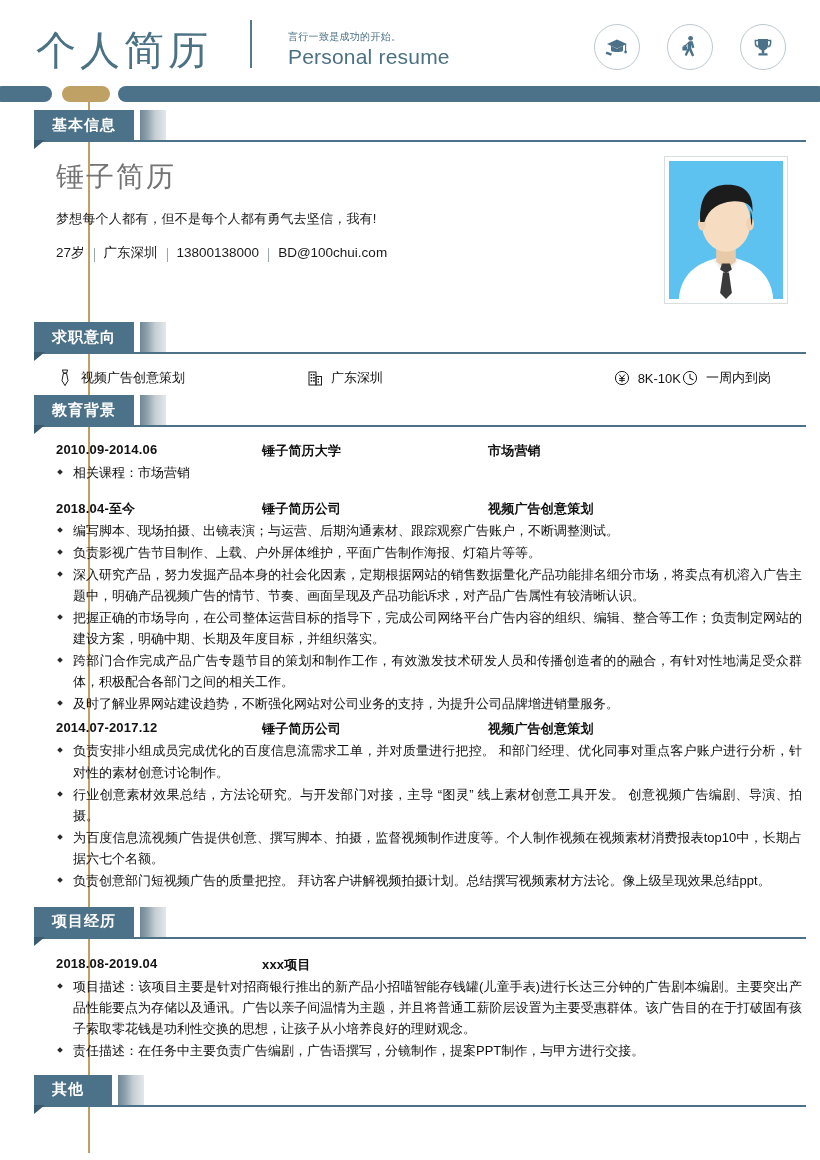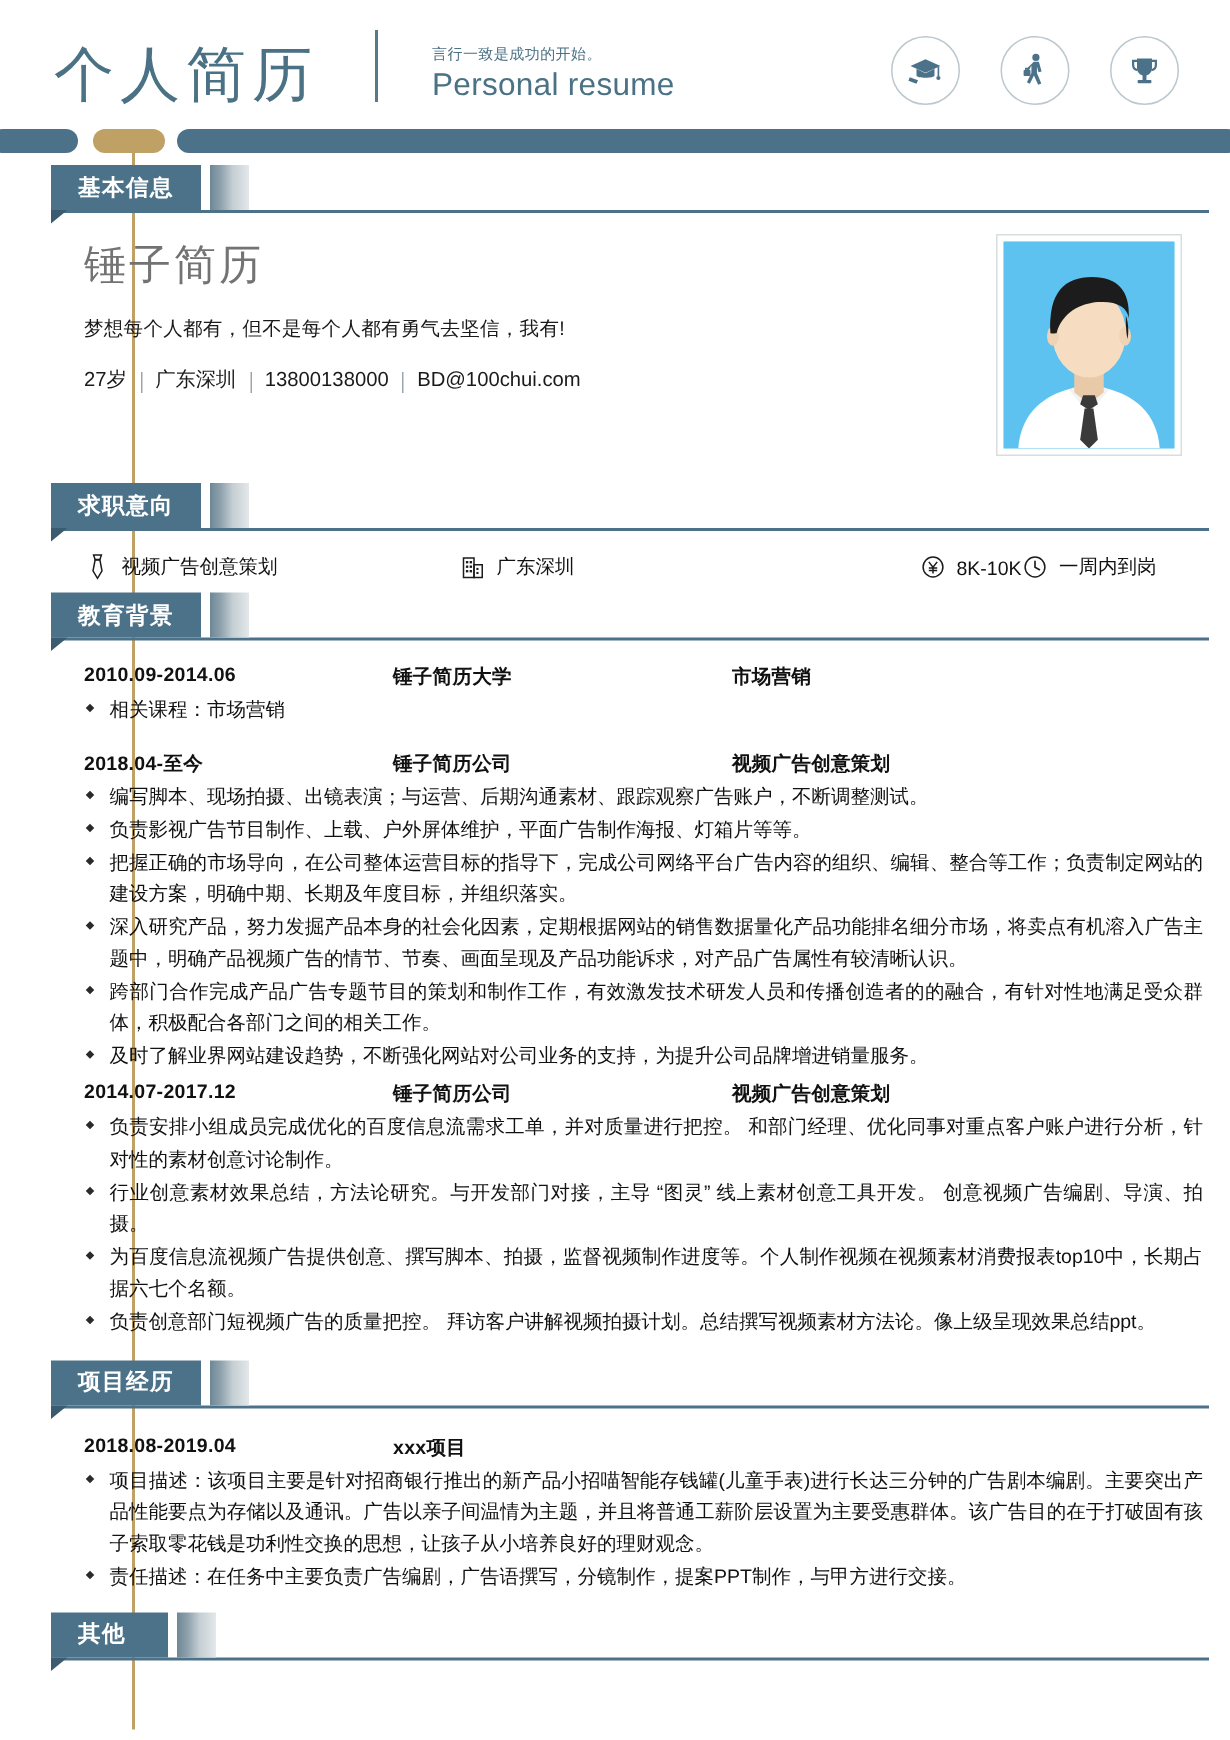--- a/index.html
+++ b/index.html
@@ -313,22 +313,22 @@
 
       <div>
         <div class="row3">
           <div class="c1">2018.04-至今</div>
           <div class="c2">锤子简历公司</div>
           <div class="c3">视频广告创意策划</div>
         </div>
         <ul class="bullets">
           <li>编写脚本、现场拍摄、出镜表演；与运营、后期沟通素材、跟踪观察广告账户，不断调整测试。</li>
           <li>负责影视广告节目制作、上载、户外屏体维护，平面广告制作海报、灯箱片等等。</li>
+          <li>深入研究产品，努力发掘产品本身的社会化因素，定期根据网站的销售数据量化产品功能排名细分市场，将卖点有机溶入广告主题中，明确产品视频广告的情节、节奏、画面呈现及产品功能诉求，对产品广告属性有较清晰认识。</li>
           <li>把握正确的市场导向，在公司整体运营目标的指导下，完成公司网络平台广告内容的组织、编辑、整合等工作；负责制定网站的建设方案，明确中期、长期及年度目标，并组织落实。</li>
-          <li>深入研究产品，努力发掘产品本身的社会化因素，定期根据网站的销售数据量化产品功能排名细分市场，将卖点有机溶入广告主题中，明确产品视频广告的情节、节奏、画面呈现及产品功能诉求，对产品广告属性有较清晰认识。</li>
           <li>跨部门合作完成产品广告专题节目的策划和制作工作，有效激发技术研发人员和传播创造者的的融合，有针对性地满足受众群体，积极配合各部门之间的相关工作。</li>
           <li>及时了解业界网站建设趋势，不断强化网站对公司业务的支持，为提升公司品牌增进销量服务。</li>
         </ul>
       </div>
 
       <div class="entry-gap"></div>
 
       <div>
         <div class="row3">
           <div class="c1">2014.07-2017.12</div>

